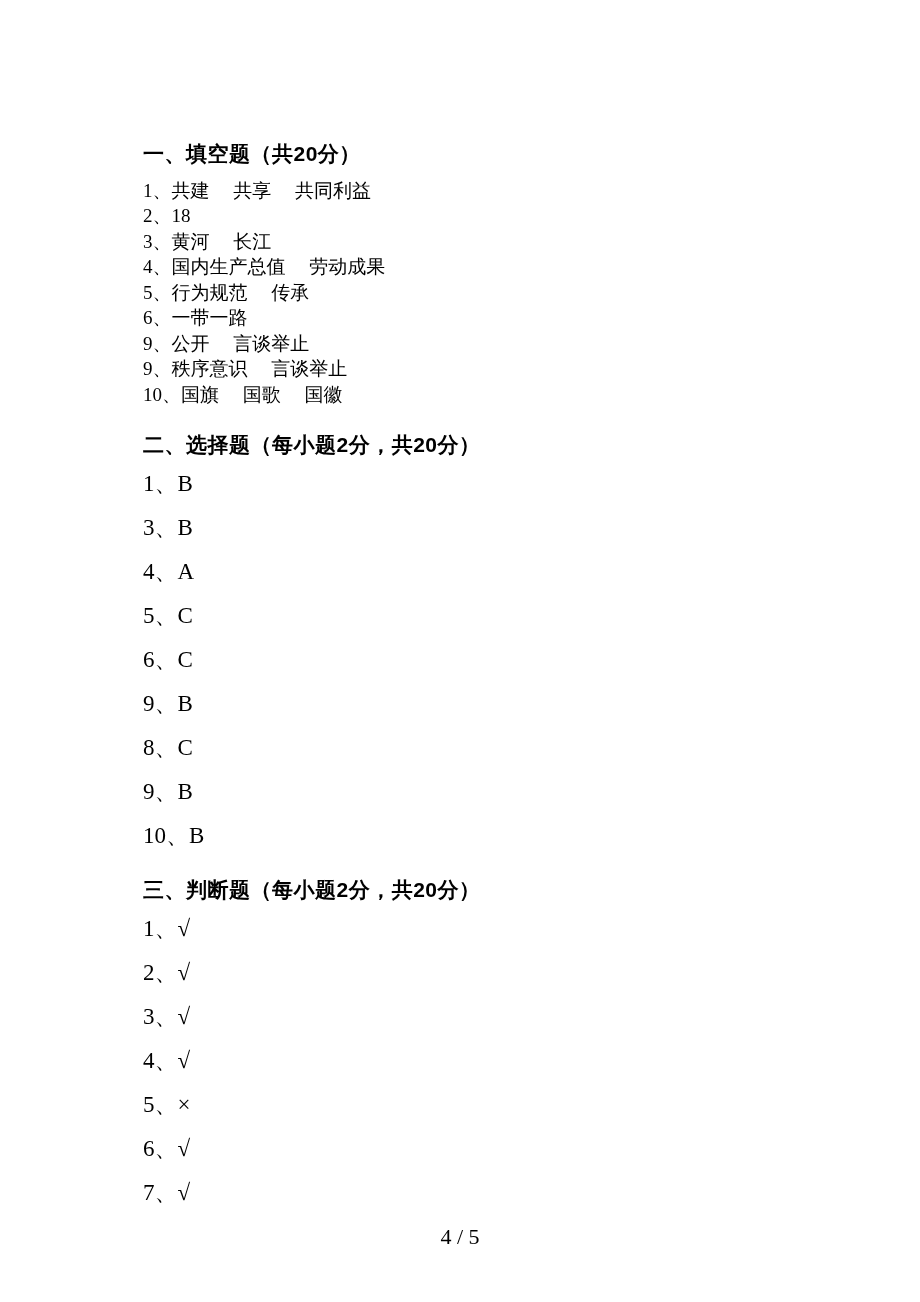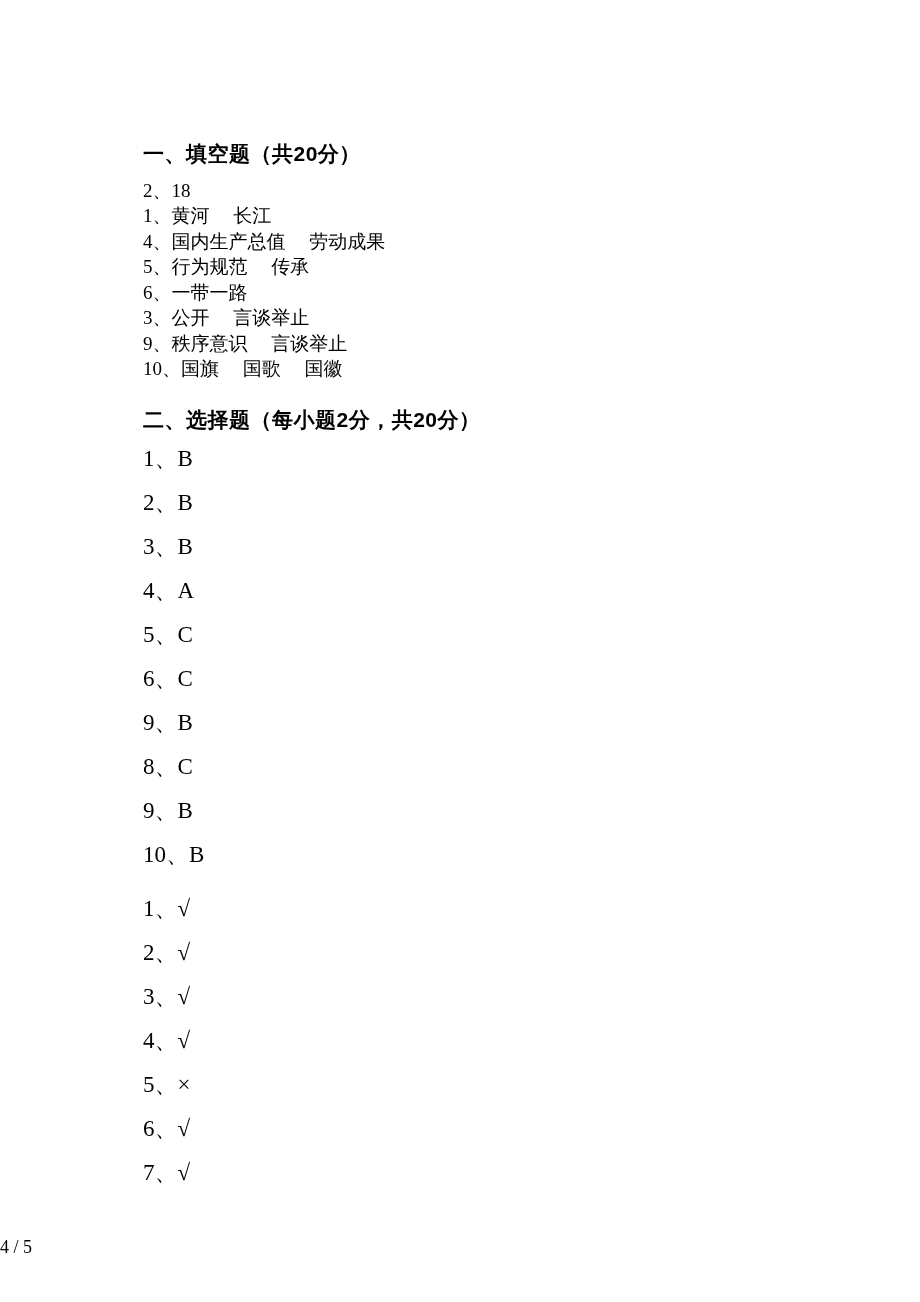--- a/index.html
+++ b/index.html
@@ -46,58 +46,60 @@
       font-size: 23px;
       line-height: 1.34;
       margin-bottom: 13.2px;
       white-space: pre;
     }
     .item-spaced:last-child {
       margin-bottom: 0;
     }
     .page-number {
       position: absolute;
-      bottom: 44px;
+      bottom: 52px;
       left: 0;
       right: 0;
-      font-size: 18px;
+      text-align: center;
+      font-size: 22px;
     }
   </style>
 </head>
 <body>
 
 <div class="page">
 
   <div class="section">
     <div class="section-heading">一、填空题（共20分）</div>
+    <div class="item">1、共建     共享     共同利益</div>
     <div class="item">2、18</div>
-    <div class="item">1、黄河     长江</div>
+    <div class="item">3、黄河     长江</div>
     <div class="item">4、国内生产总值     劳动成果</div>
     <div class="item">5、行为规范     传承</div>
     <div class="item">6、一带一路</div>
-    <div class="item">3、公开     言谈举止</div>
+    <div class="item">9、公开     言谈举止</div>
     <div class="item">9、秩序意识     言谈举止</div>
     <div class="item">10、国旗     国歌     国徽</div>
   </div>
 
   <div class="section">
     <div class="section-heading">二、选择题（每小题2分，共20分）</div>
     <div class="item-spaced">1、B</div>
-    <div class="item-spaced">2、B</div>
     <div class="item-spaced">3、B</div>
     <div class="item-spaced">4、A</div>
     <div class="item-spaced">5、C</div>
     <div class="item-spaced">6、C</div>
     <div class="item-spaced">9、B</div>
     <div class="item-spaced">8、C</div>
     <div class="item-spaced">9、B</div>
     <div class="item-spaced">10、B</div>
   </div>
 
   <div class="section">
+    <div class="section-heading">三、判断题（每小题2分，共20分）</div>
     <div class="item-spaced">1、√</div>
     <div class="item-spaced">2、√</div>
     <div class="item-spaced">3、√</div>
     <div class="item-spaced">4、√</div>
     <div class="item-spaced">5、×</div>
     <div class="item-spaced">6、√</div>
     <div class="item-spaced">7、√</div>
   </div>
 </div>
 

